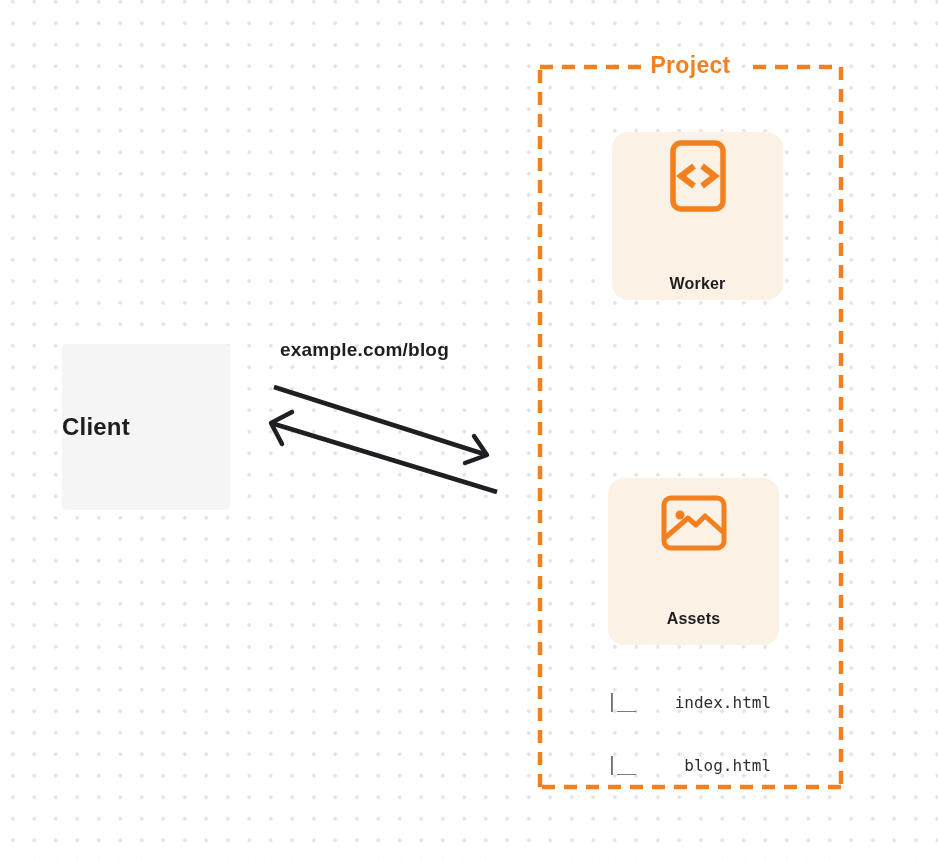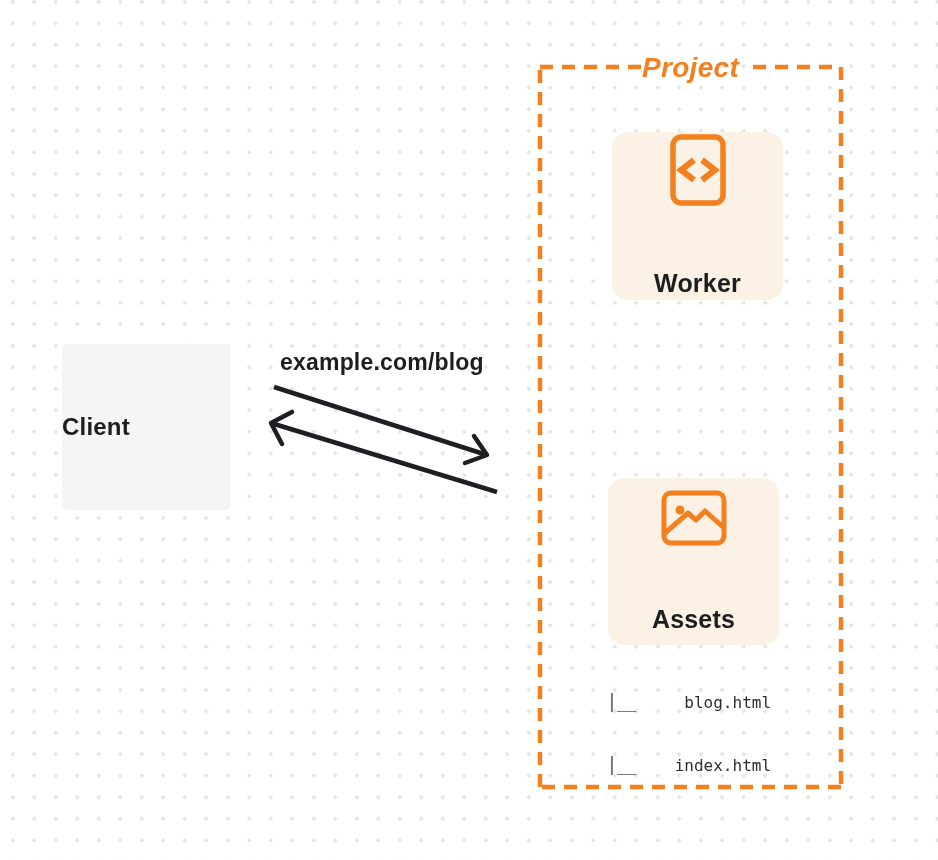--- a/index.html
+++ b/index.html
@@ -25,45 +25,45 @@
   }
   .client-box{
     position:absolute;left:62px;top:344px;width:168px;height:166px;
     background:var(--client-bg);border-radius:5px;
     display:flex;align-items:center;justify-content:flex-start;
   }
   .client-box .label{
     font-size:24px;font-weight:700;color:var(--text-dark);letter-spacing:.2px;
   }
   .request-label{
-    position:absolute;left:280px;top:349px;
-    font-size:23px;font-weight:700;color:var(--text-dark);letter-spacing:.2px;
+    position:absolute;left:280px;top:339px;
+    font-size:19px;font-weight:700;color:var(--text-dark);letter-spacing:.2px;
     white-space:nowrap;
   }
   .overlay{position:absolute;left:0;top:0;width:938px;height:860px;pointer-events:none;}
   .pborder line{
     stroke:var(--orange);stroke-width:4.5;stroke-dasharray:13 9;fill:none;
   }
   .arrow line{stroke:var(--arrow);stroke-width:4.5;stroke-linecap:butt;}
   .arrow polyline{
     stroke:var(--arrow);stroke-width:4.5;fill:none;
     stroke-linecap:round;stroke-linejoin:round;
   }
   .project-label{
     position:absolute;left:540px;top:52px;width:301px;
     text-align:center;
-    font-size:28px;font-weight:700;color:var(--orange);letter-spacing:.3px;font-style:italic;
+    font-size:23px;font-weight:700;color:var(--orange);letter-spacing:.3px;
   }
   .card{
     position:absolute;
     background:var(--card-bg);border-radius:16px;
     display:flex;flex-direction:column;align-items:center;justify-content:center;
   }
   .card .card-label{
-    font-size:25px;font-weight:700;color:var(--text-dark);letter-spacing:.2px;margin-top:39px;
+    font-size:16px;font-weight:700;color:var(--text-dark);letter-spacing:.2px;margin-top:39px;
   }
   .worker-card{left:612px;top:132px;width:171px;height:168px;gap:24px;}
   .assets-card{left:608px;top:478px;width:171px;height:167px;gap:20px;}
   .icon-svg{display:block;}
   .icon-stroke{stroke:var(--orange);fill:none;}
   .icon-fill{fill:var(--orange);stroke:none;}
   .file-tree{
     position:absolute;left:588px;top:650px;
     font-family:"DejaVu Sans Mono", monospace;
     font-size:16px;line-height:21px;color:var(--tree-text);
@@ -113,18 +113,18 @@
   <div class="card assets-card">
     <svg class="icon-svg" width="66" height="56" viewBox="0 0 66 56">
       <rect class="icon-stroke" x="3" y="3" width="60" height="50" rx="7" stroke-width="5"></rect>
       <circle class="icon-fill" cx="19" cy="20" r="4.5"></circle>
       <polyline class="icon-stroke" points="4,43 27,23 35,30 44,21 62,37" stroke-width="5" stroke-linecap="round" stroke-linejoin="round"></polyline>
     </svg>
     <span class="card-label">Assets</span>
   </div>
 
   <div class="file-tree">
+    <div>  │__    index.html</div>
     <div>  │__     blog.html</div>
-    <div>  │__    index.html</div>
     
   </div>
 
 </div>
 
 </body></html>

